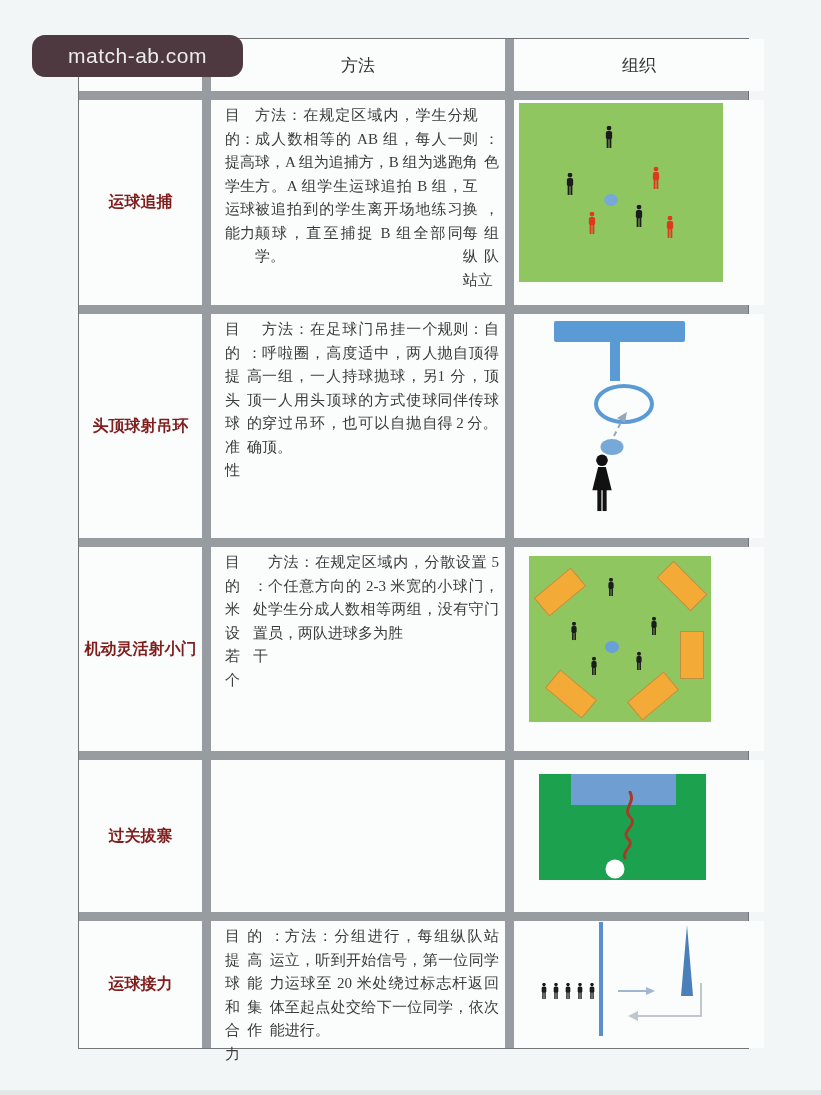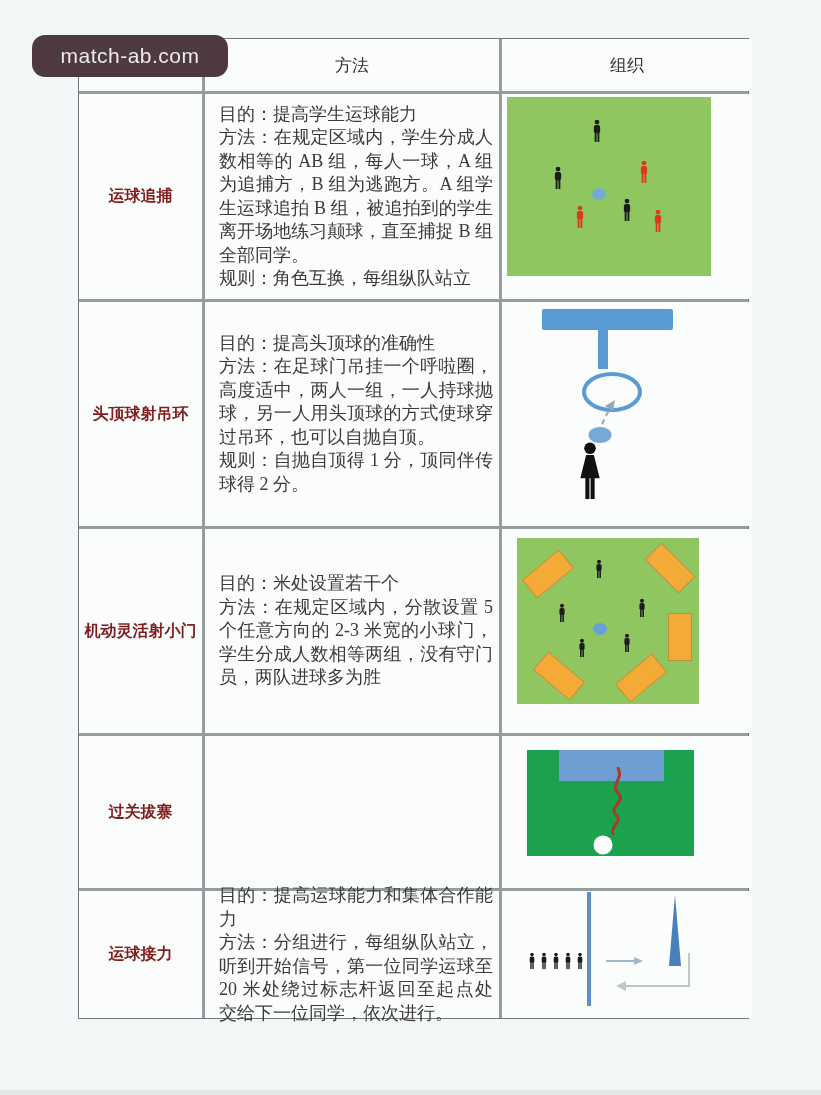--- a/index.html
+++ b/index.html
@@ -2,34 +2,34 @@
 <html><head>
 <meta charset="utf-8">
 <style>
   html,body{margin:0;padding:0;}
   body{width:821px;height:1095px;background:#f3f6f6;overflow:hidden;
        font-family:"Liberation Serif",serif;color:#3b3b3b;}
   .page{position:relative;width:821px;height:1095px;}
   .page-bottom-edge{position:absolute;left:0;bottom:0;width:100%;height:5px;background:#e2e7e7;}
 
   
-  .watermark{position:absolute;left:32px;top:35px;width:196px;height:42px;
+  .watermark{position:absolute;left:32px;top:35px;width:211px;height:42px;
     background:#4e3940;border-radius:13px;display:flex;align-items:center;justify-content:center;
     font-family:"Liberation Sans",sans-serif;font-size:21px;color:#eceaea;z-index:5;letter-spacing:.5px;}
 
   
   .tbl{position:absolute;left:78px;top:38px;width:669px;
     display:grid;grid-template-columns:123px 294px 250px;
     grid-template-rows:52px 205px 224px 204px 152px 127px;
-    gap:3px;background:#979ca0;border:1px solid #70767a;}
+    gap:9px;background:#979ca0;border:1px solid #70767a;}
   .cell{background:#fbfcfc;position:relative;}
   .hdr{display:flex;align-items:center;justify-content:center;font-size:17px;color:#333;}
   .game{display:flex;align-items:center;justify-content:center;font-weight:bold;font-size:16px;color:#7f1d1d;}
-  .method{display:flex;flex-direction:column;justify-content:center;
-    padding:4px 6px 4px 14px;font-size:18px;line-height:23.5px;text-align:justify;}
+  .method{display:flex;justify-content:center;
+    padding:4px 6px 4px 14px;font-size:15px;line-height:23.5px;text-align:justify;}
   .org{position:relative;overflow:hidden;}
 
   .fieldA{position:absolute;background:#8fc65f;}  
   .fieldB{position:absolute;background:#1ca24e;}  
   .fig{position:absolute;transform:translate(-50%,-50%);}
   .ball{position:absolute;background:#76a9d8;border-radius:50%;transform:translate(-50%,-50%);}
   .goal-rect{position:absolute;width:46px;height:22px;background:#f4aa36;border:1px solid #b9913f;
     transform:translate(-50%,-50%) rotate(var(--r));}
   .bluebar{position:absolute;background:#5b9bd5;}
   .hoop{position:absolute;border:4px solid #5b9bd5;border-radius:50%;background:transparent;}

